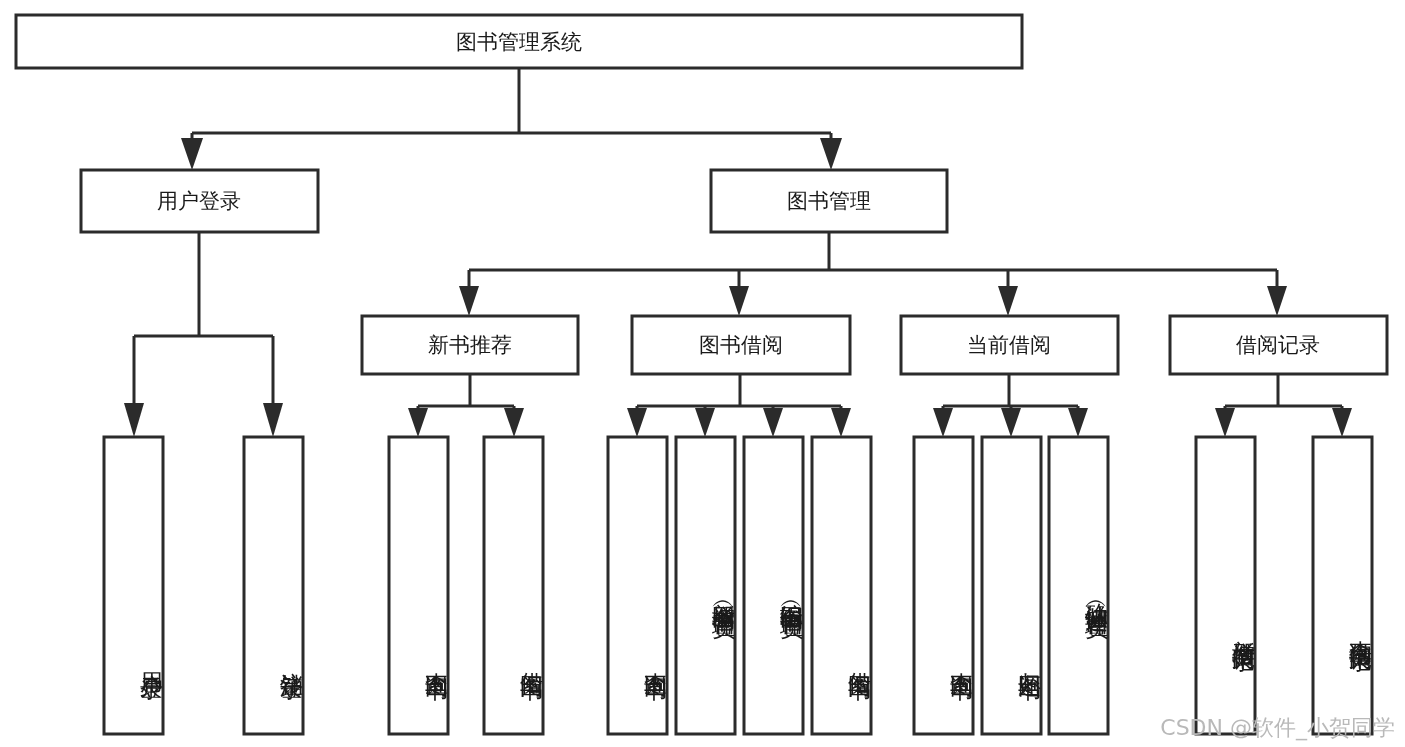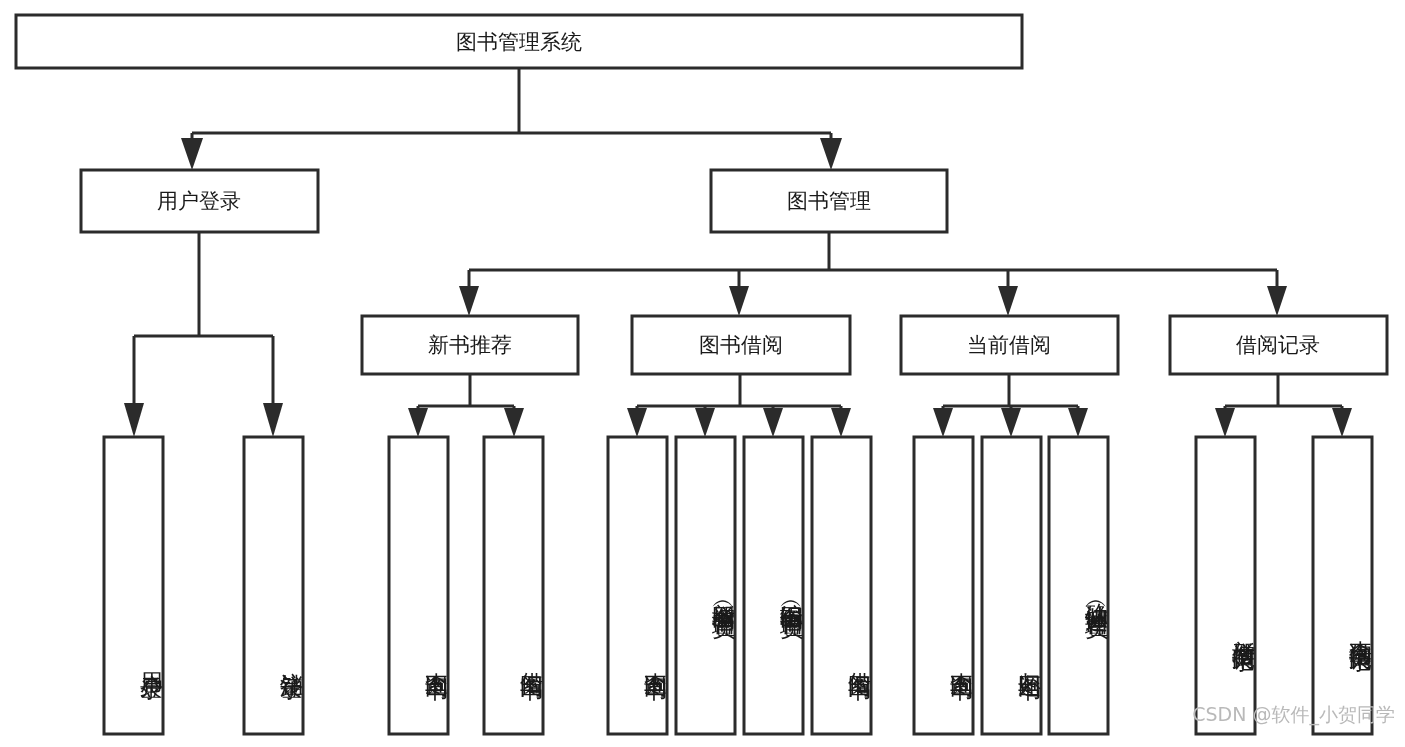--- a/index.html
+++ b/index.html
@@ -58,23 +58,23 @@
     font-size: 23px;
     line-height: 1;
     letter-spacing: 2px;
     color: #1a1a1a;
     white-space: nowrap;
     pointer-events: none;
   }
   .watermark {
     position: absolute;
     right: 10px;
-    bottom: 19px;
-    font-family: "DejaVu Sans", "Liberation Sans", sans-serif;
-    font-size: 19px;
+    bottom: 4px;
+    font-family: "DejaVu Sans", "Liberation Sans", sans-serif;
+    font-size: 22px;
     color: #b9b9b9;
     white-space: nowrap;
     text-align: right;
   }
 </style>
 </head>
 <body>
 
 <div id="diagram-root">
 

